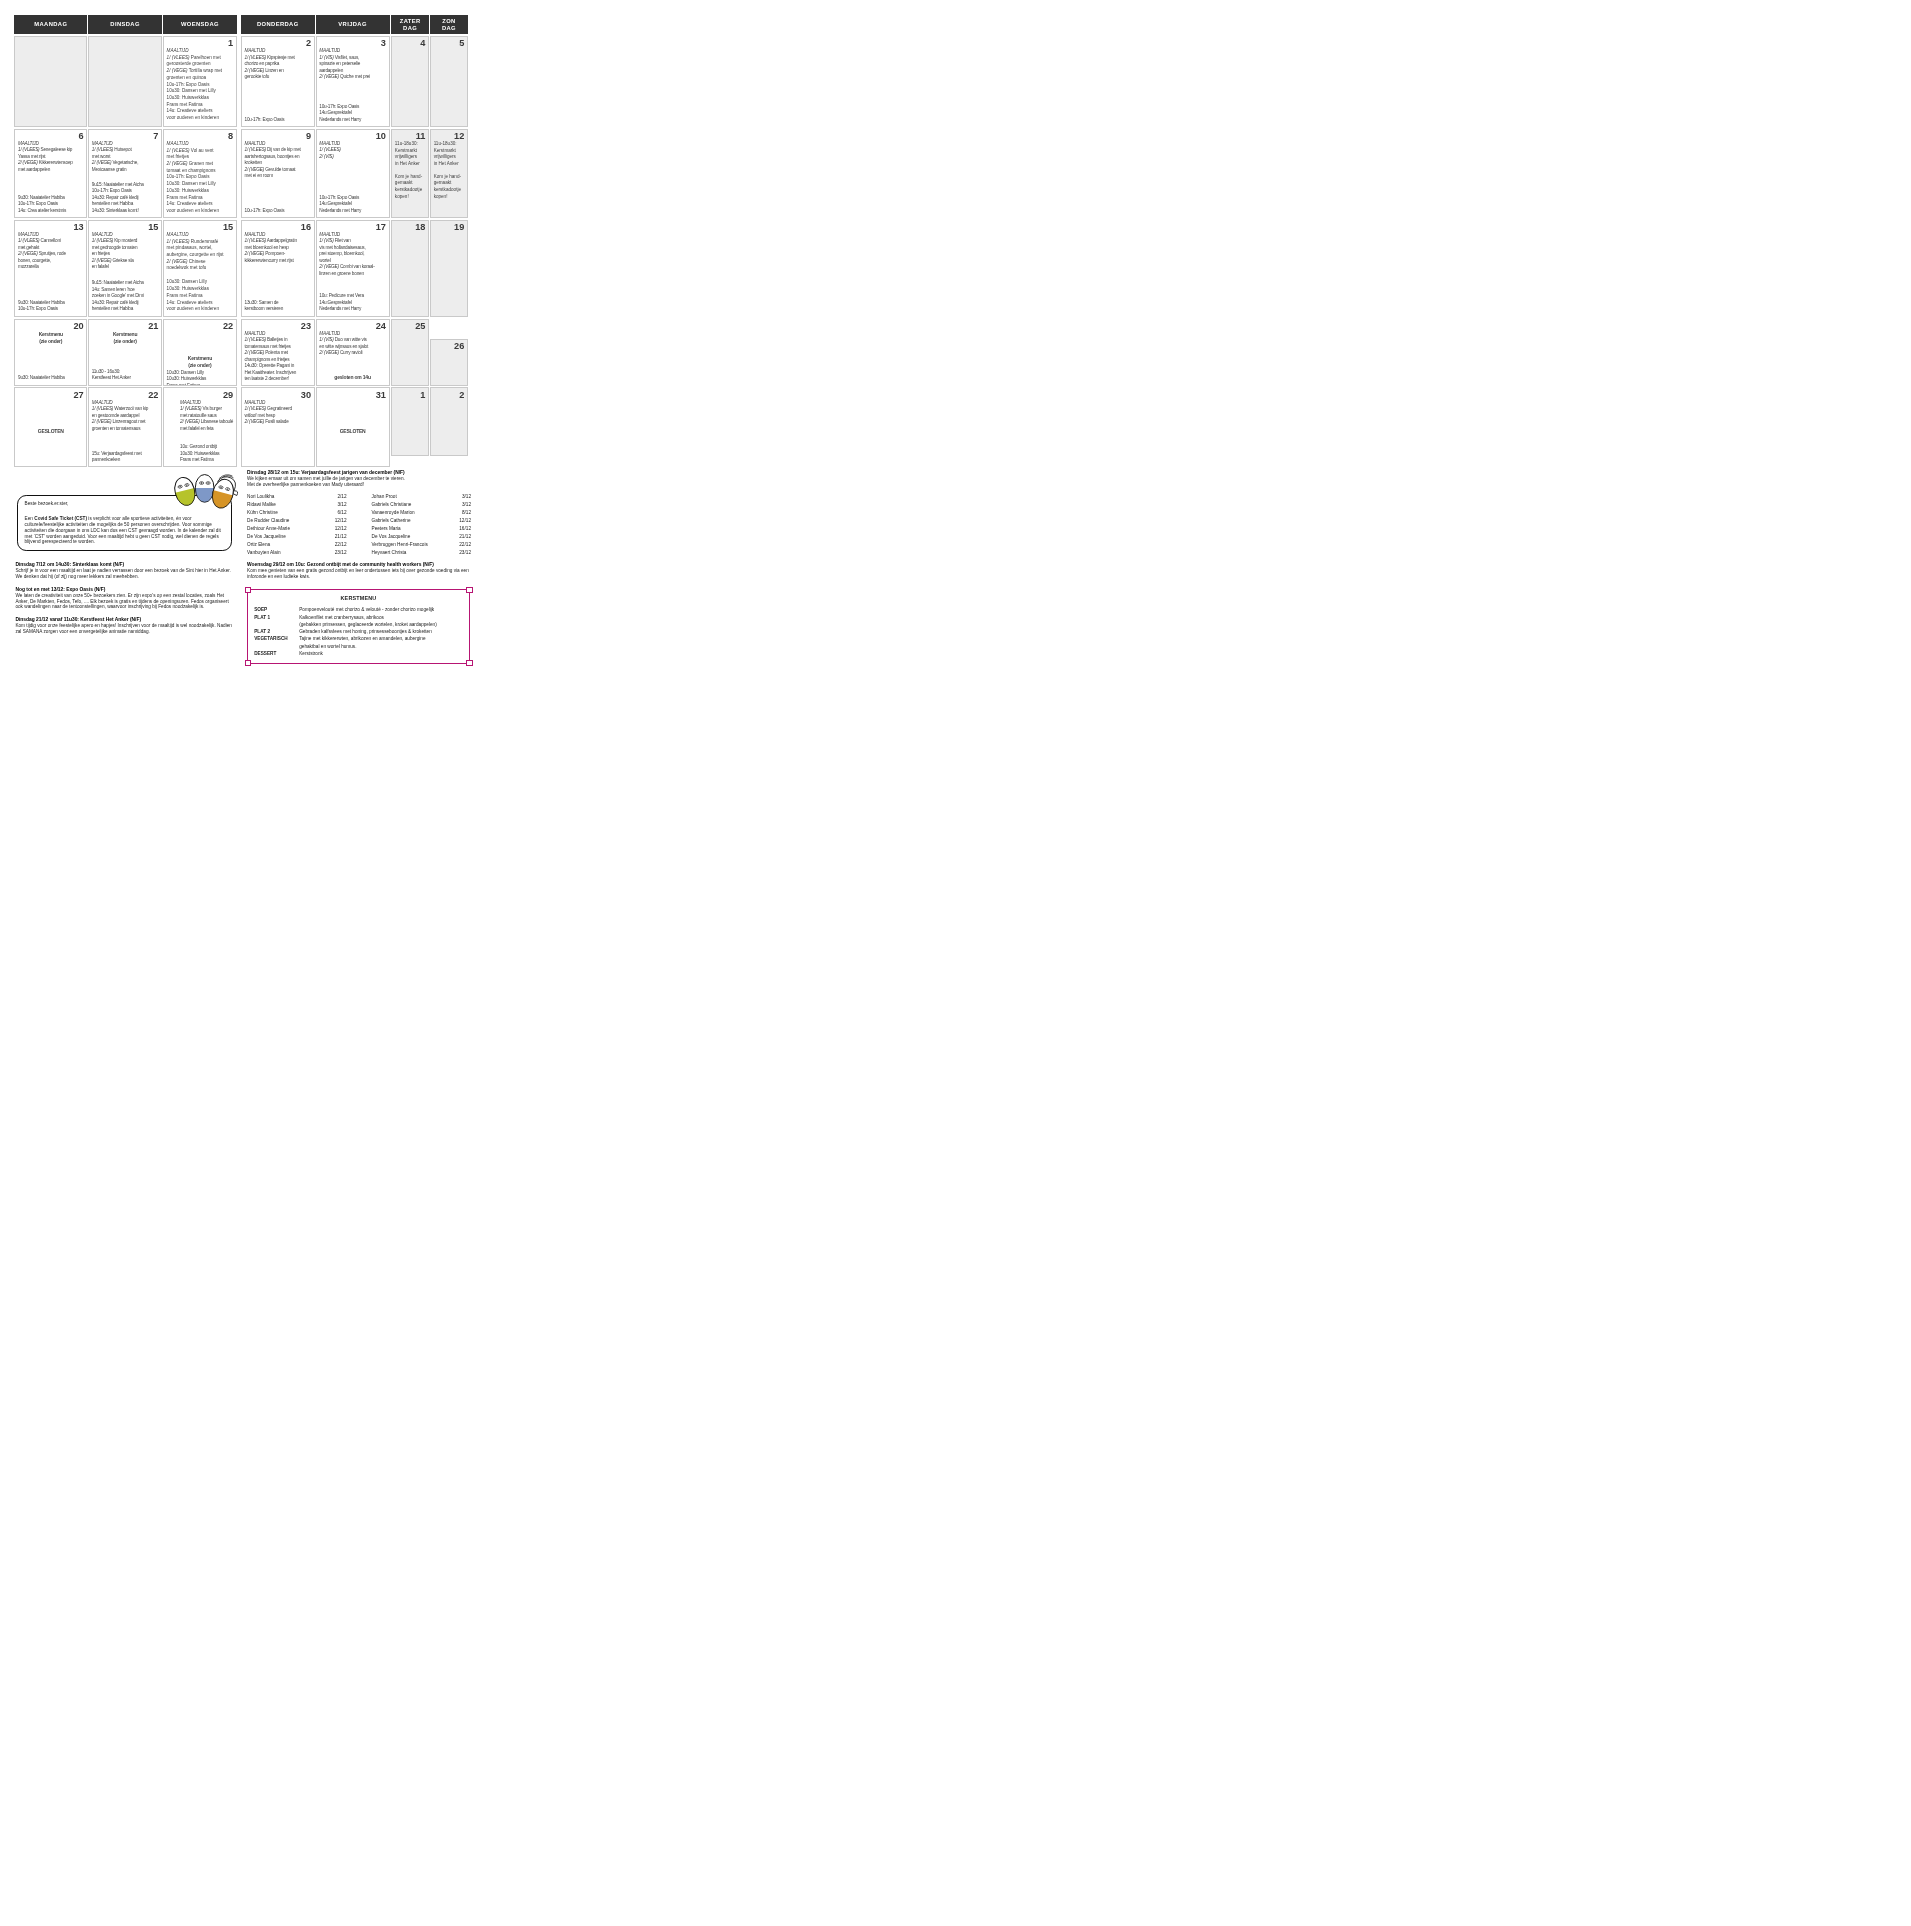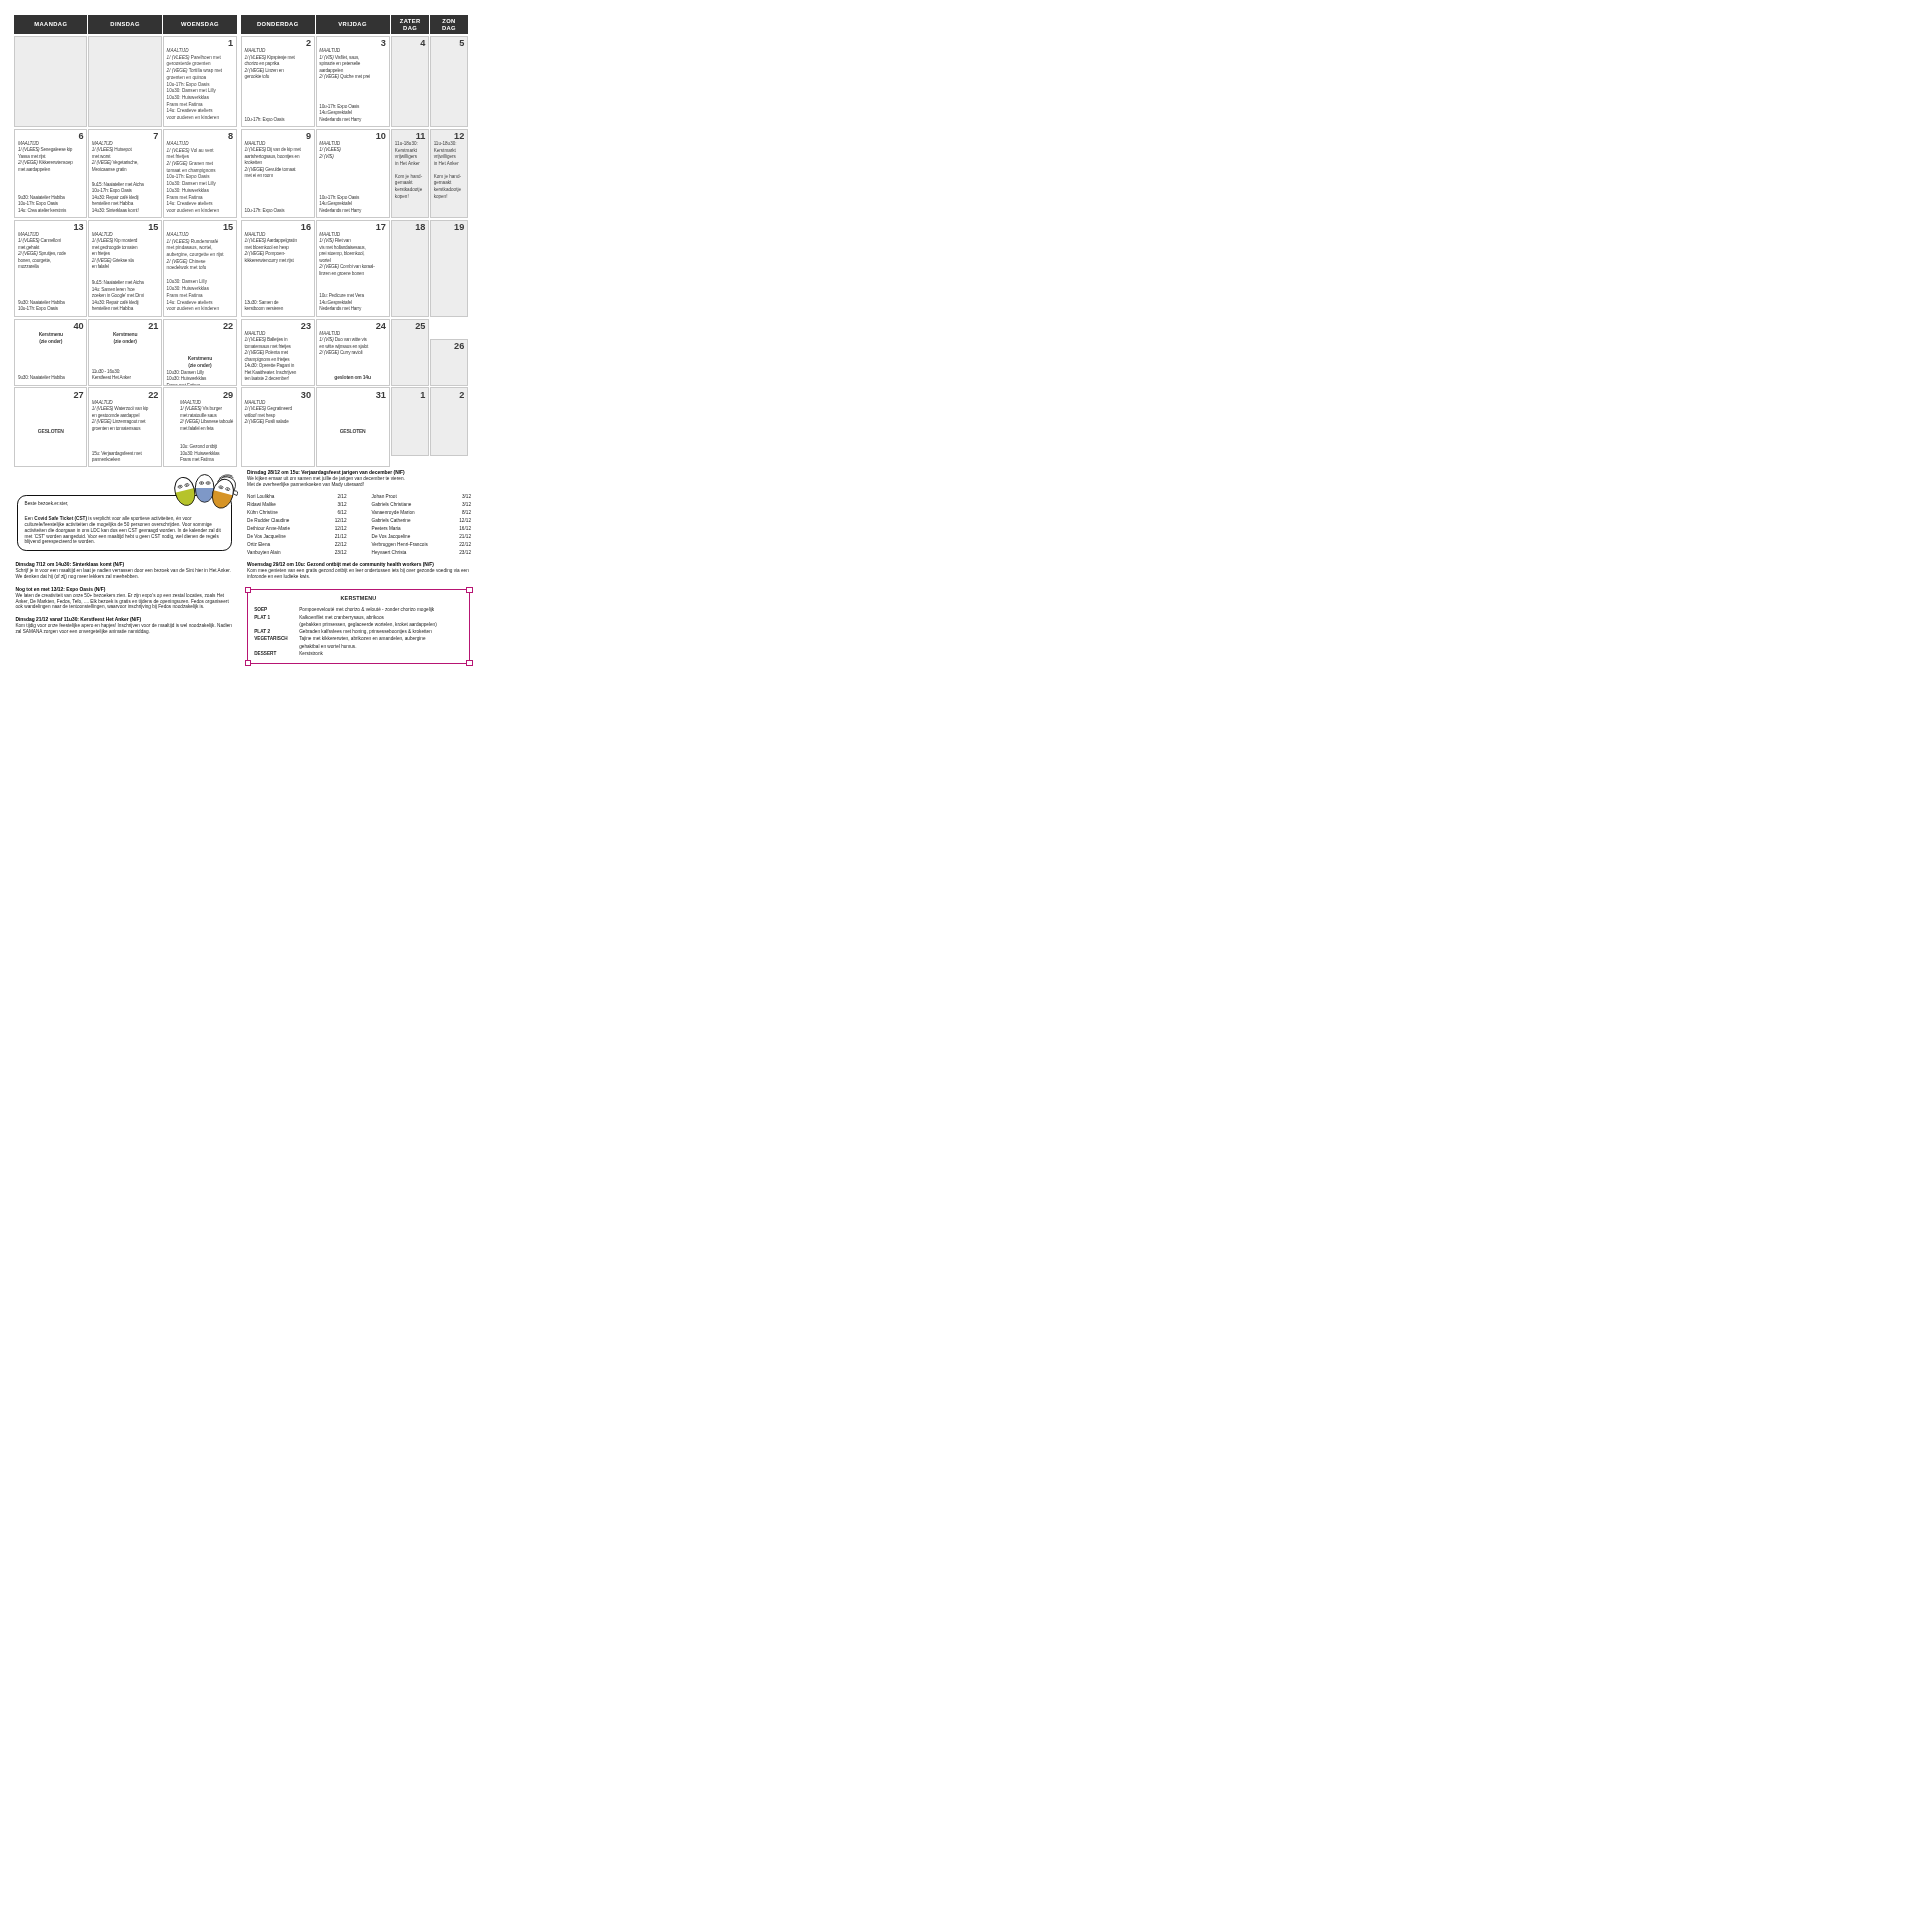--- a/index.html
+++ b/index.html
@@ -356,21 +356,21 @@
     </div>
     <div class="cell shaded fn" style="grid-area: 4 / 8;">
       <div class="daynum">18</div>
       <div class="cbody"></div>
     </div>
     <div class="cell shaded fn" style="grid-area: 4 / 9;">
       <div class="daynum">19</div>
       <div class="cbody"></div>
     </div>
     <div class="cell fn" style="grid-area: 5 / 1;">
-      <div class="daynum">40</div>
+      <div class="daynum">20</div>
       <div class="cbody">
         <div class="blk top">
           <div class="line center"><span class="bold">Kerstmenu</span></div>
           <div class="line center"><span class="bold">(zie onder)</span></div>
         </div>
         <div class="blk bottom">
           <div class="line"><span>9u30: Naaiatelier Habiba</span></div>
         </div>
       </div>
     </div>

